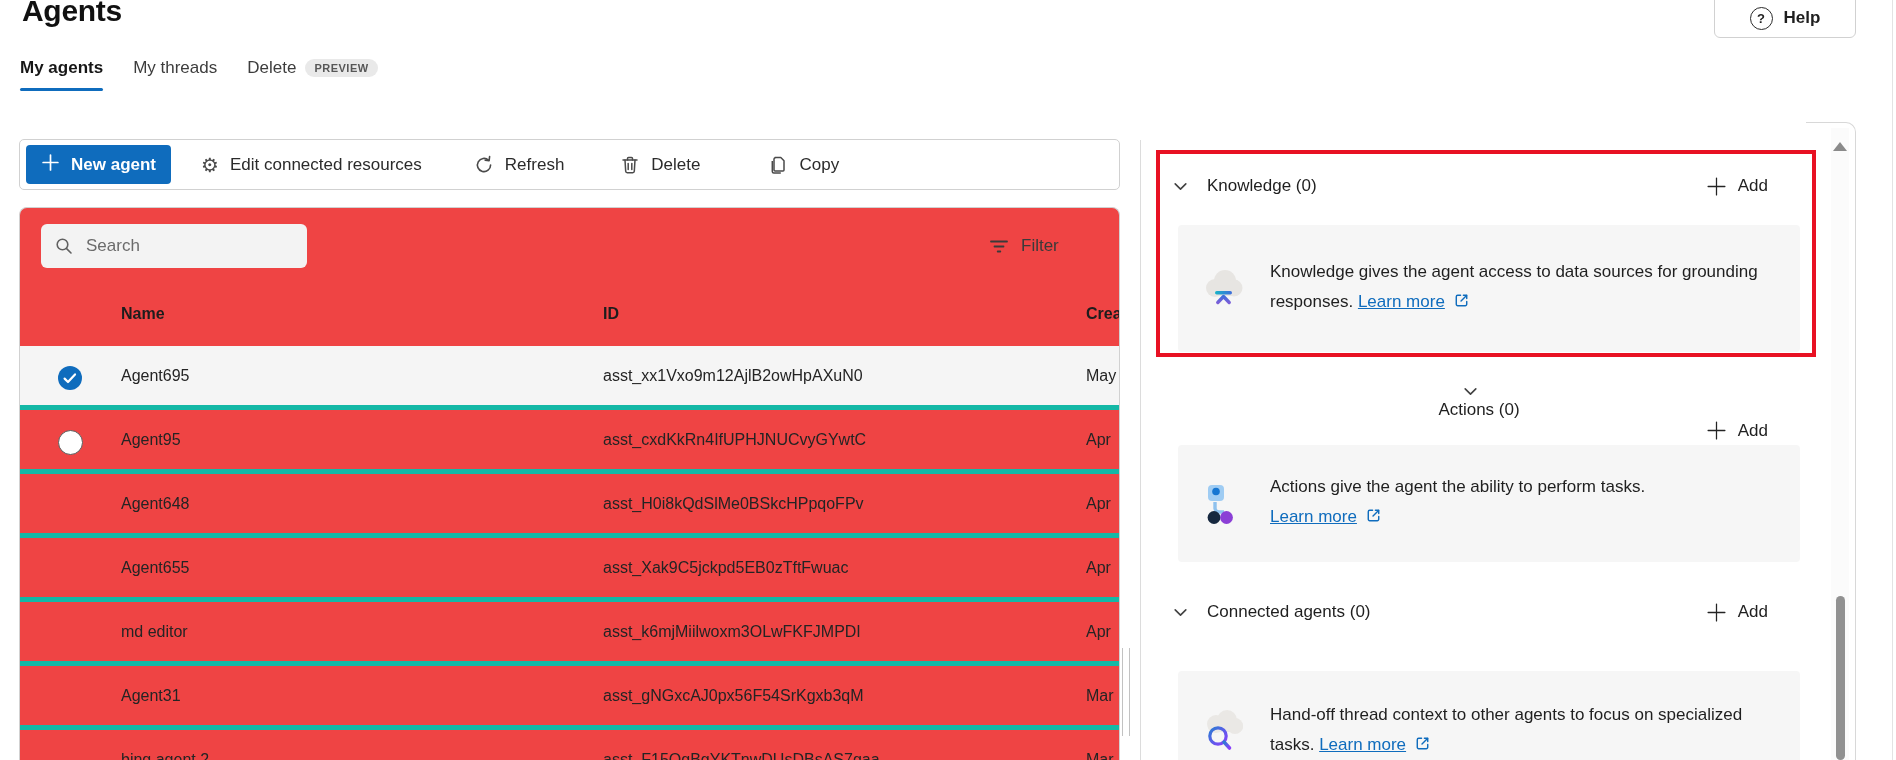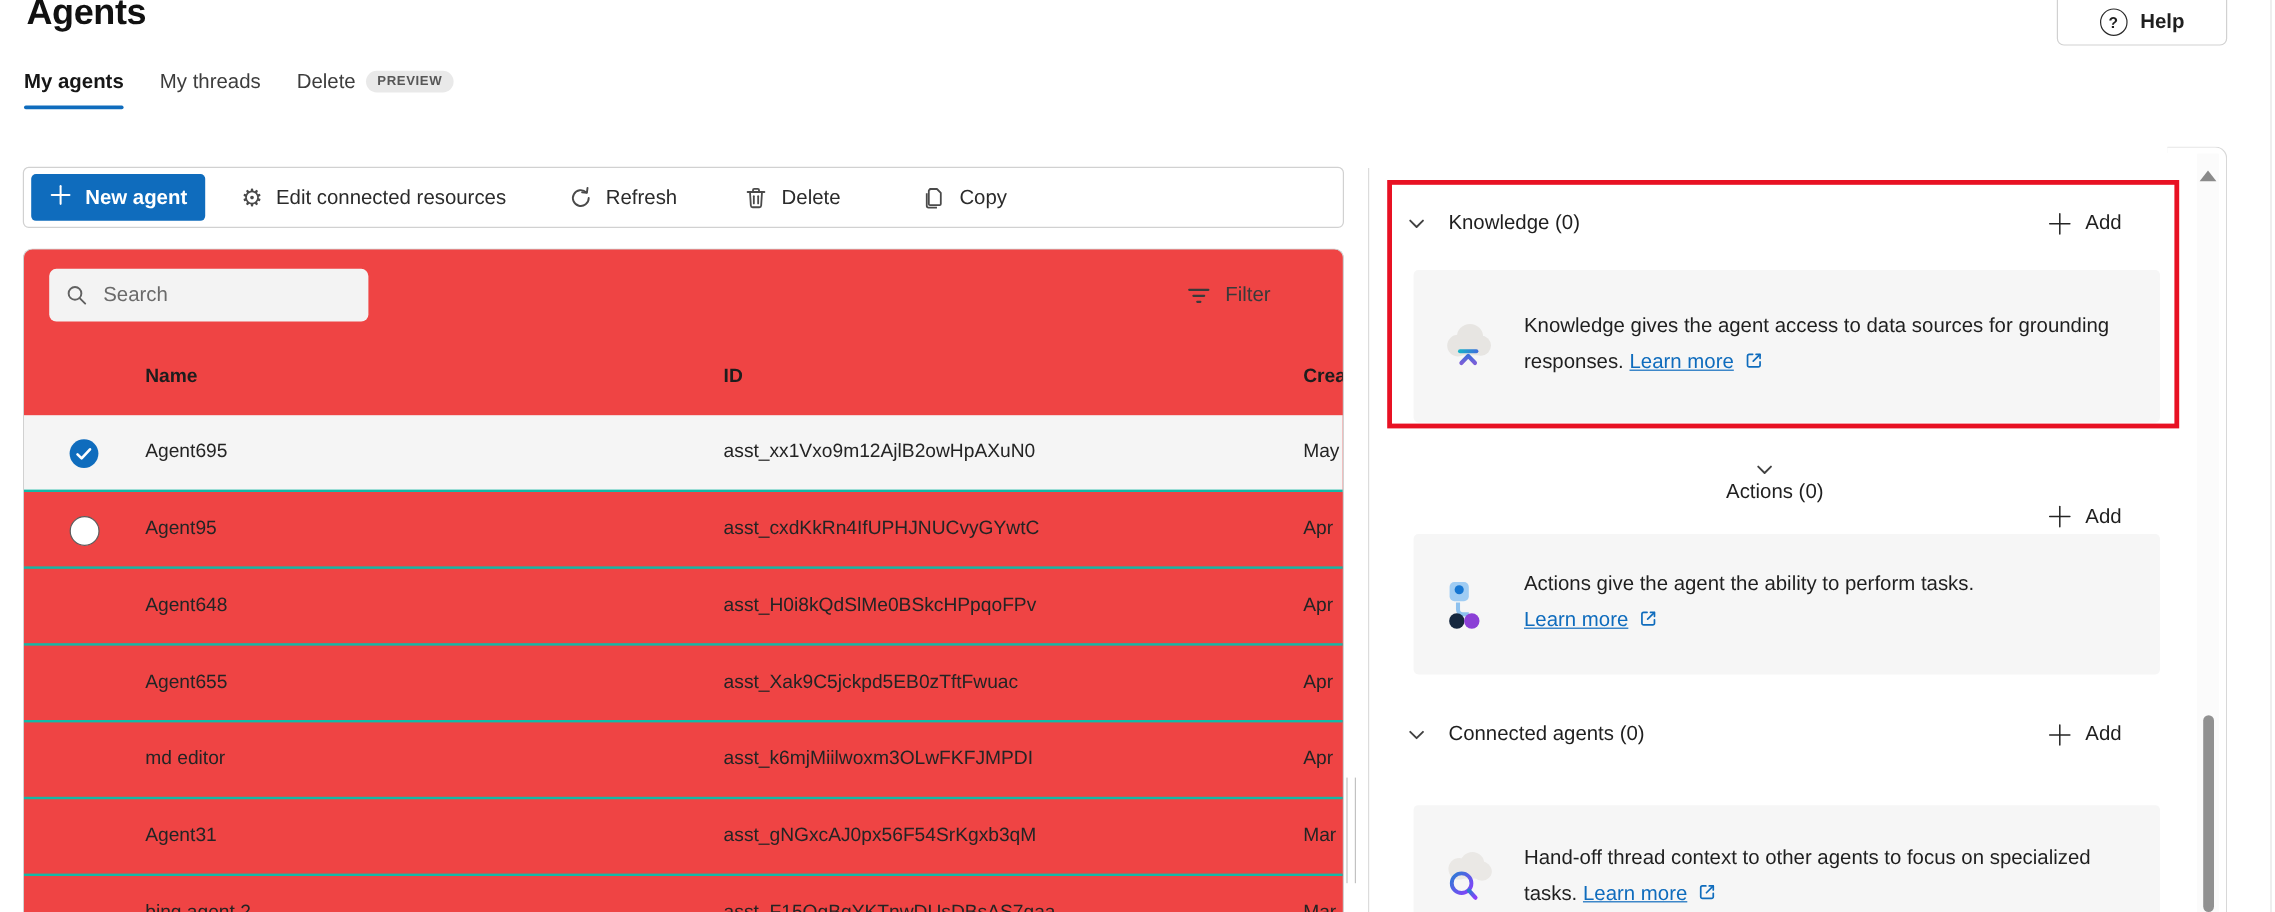--- a/index.html
+++ b/index.html
@@ -46,21 +46,21 @@
   .search-box input { border:none; background:transparent; outline:none; font-size:17px; width:100%; color:#242424; }
   .search-box input::placeholder { color:#6b6b6b; }
   .filter-btn { position:absolute; left:969px; top:21px; height:34px; display:flex; align-items:center; gap:12px; font-size:17px; color:#3a3a3a; }
 
   .thead { position:absolute; left:0; top:86px; width:100%; height:40px; }
   .cell { position:absolute; top:50%; transform:translateY(-50%); white-space:nowrap; font-size:16px; }
   .cell.c-name { left:101px; } .cell.c-id { left:583px; } .cell.c-created { left:1066px; }
   .thead .cell { font-weight:700; color:#1d1d1d; }
 
   .rows { position:absolute; left:0; top:138px; width:100%; }
-  .trow { position:relative; height:64px; border-bottom:2px solid #14b8a6; color:#242424; }
+  .trow { position:relative; height:64px; border-bottom:5px solid #14b8a6; color:#242424; }
   .trow.selected { background:#f5f5f5; }
   .radio-checked { position:absolute; left:37px; top:19px; width:26px; height:26px; }
   .radio-unchecked { position:absolute; left:38px; top:20px; width:25px; height:25px;
     border:1.6px solid #5c5c5c; border-radius:50%; background:#fff; }
 
   
   .panel-divider { position:absolute; left:1140px; top:140px; width:1px; height:620px; background:#dcdcdc; }
   .splitter-handle { position:absolute; left:1122px; top:648px; width:8px; height:88px;
     border-left:1.5px solid #c2c2c2; border-right:1.5px solid #c2c2c2; cursor:col-resize; }
 

